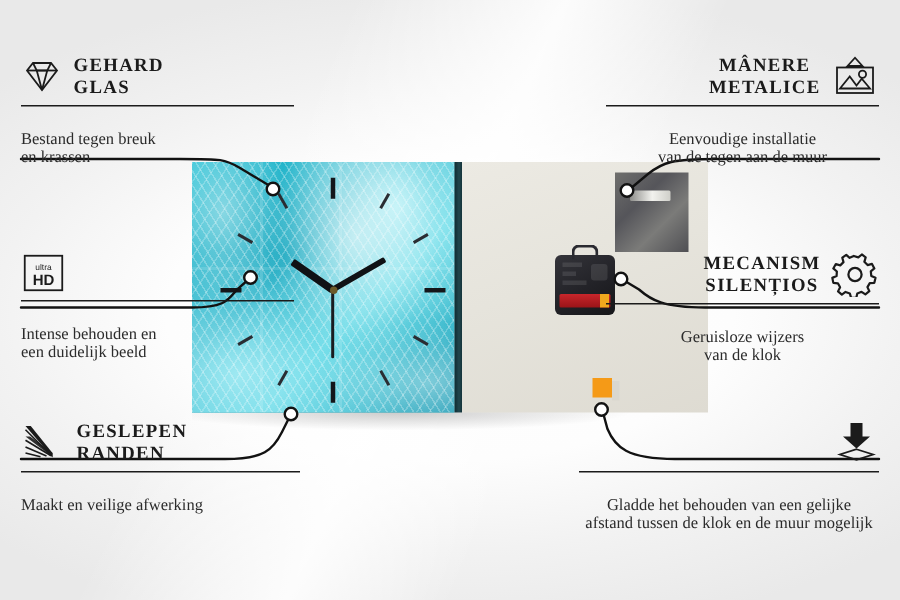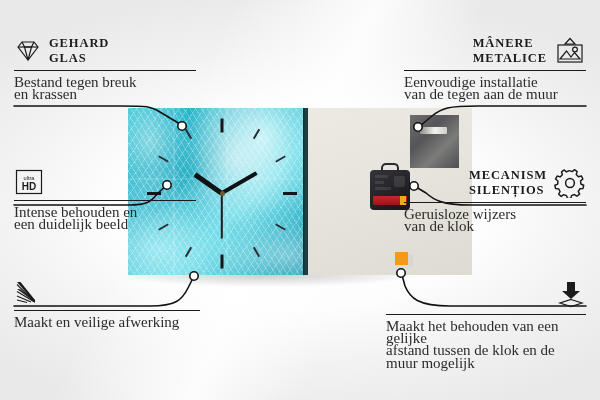--- a/index.html
+++ b/index.html
@@ -162,29 +162,29 @@
     color: #1b1b1b;
     line-height: 15px;
     text-transform: uppercase;
     white-space: pre-line;
   }
   .callout .rule {
     height: 1px; background: #1b1b1b; margin-top: 4px;
   }
   .callout .sub {
     font-family: "Liberation Serif", serif;
-    font-size: 15px;
+    font-size: 11px;
     line-height: 12.2px;
     color: #2b2b2b;
-    margin-top: 5px;
+    margin-top: 16px;
     white-space: pre-line;
   }
   .callout.left .head { justify-content: flex-start; }
   .callout.right .head { justify-content: flex-end; }
-  .callout.right .title, .callout.right .sub { text-align: left; }
+  .callout.right .title, .callout.right .sub { text-align: center; }
   .ico { flex: 0 0 auto; display:block; }
 
   
   #c-glass  { left: 14px;  top: 36px;  width: 182px; }
   #c-print  { left: 14px;  top: 168px; width: 182px; }
   #c-edges  { left: 14px;  top: 280px; width: 186px; }
   #c-hooks  { left: 404px; top: 36px;  width: 182px; }
   #c-mech   { left: 404px; top: 168px; width: 182px; }
   #c-spacer { left: 386px; top: 280px; width: 200px; }
 
@@ -308,20 +308,22 @@
         <polygon points="3,2 6.5,2 21,20 21,23"></polygon>
         <polygon points="3,9 6,9 21,20 21,22.6" opacity=".9"></polygon>
       </g>
       <g stroke="#1b1b1b" stroke-width="1.1" fill="none">
         <path d="M3 4.5 L20 21.5"></path>
         <path d="M3 11.5 L20 21.8"></path>
         <path d="M3 16 L17 22"></path>
         <path d="M3 20 L13 22.5"></path>
       </g>
     </svg>
+    <div class="title">GESLEPEN
+RANDEN</div>
   </div>
   <div class="rule"></div>
   <div class="sub">Maakt en veilige afwerking</div>
 </div>
 
 <div class="callout right" id="c-hooks">
   <div class="head">
     <div class="title">MÂNERE
 METALICE</div>
     <svg class="ico" width="32" height="30" viewBox="0 0 32 30">
@@ -360,15 +362,15 @@
     <svg class="ico" width="30" height="30" viewBox="0 0 30 30">
       <g fill="#1b1b1b">
         <polygon points="11,2 19,2 19,11 24,11 15,19 6,11 11,11"></polygon>
       </g>
       <g fill="none" stroke="#1b1b1b" stroke-width="1.2">
         <polygon points="15,19.5 26,23 15,26.5 4,23"></polygon>
       </g>
     </svg>
   </div>
   <div class="rule"></div>
-  <div class="sub">Maakt het behouden van een gelijke
+  <div class="sub">Gladde het behouden van een gelijke
 afstand tussen de klok en de muur mogelijk</div>
 </div>
 
 </body></html>

